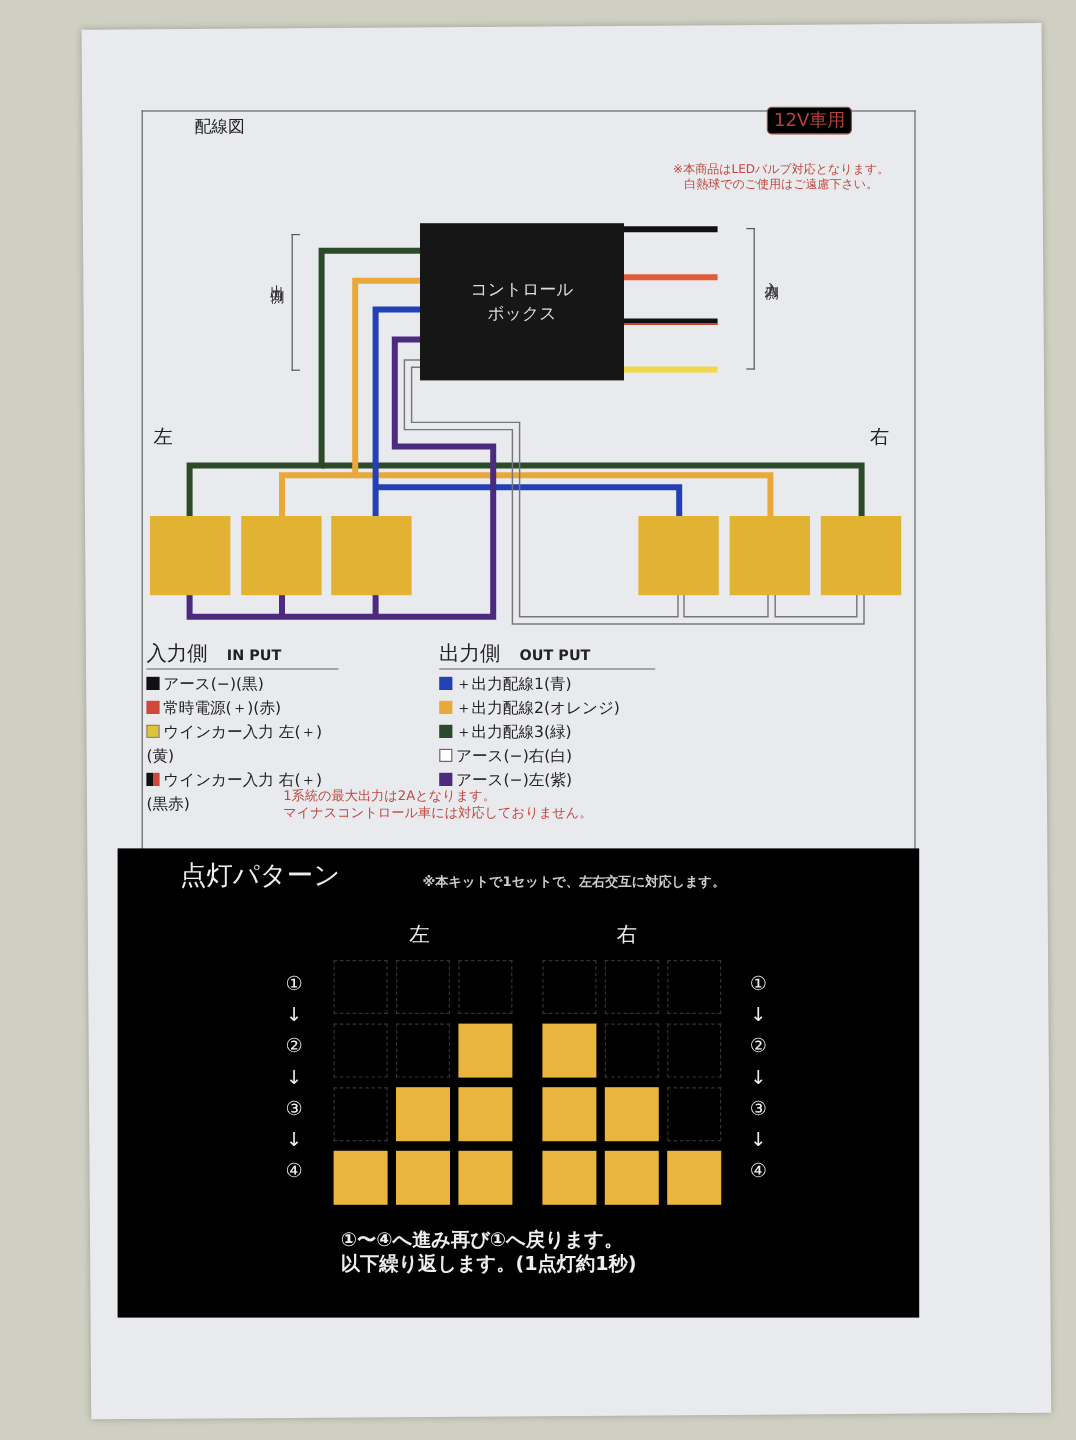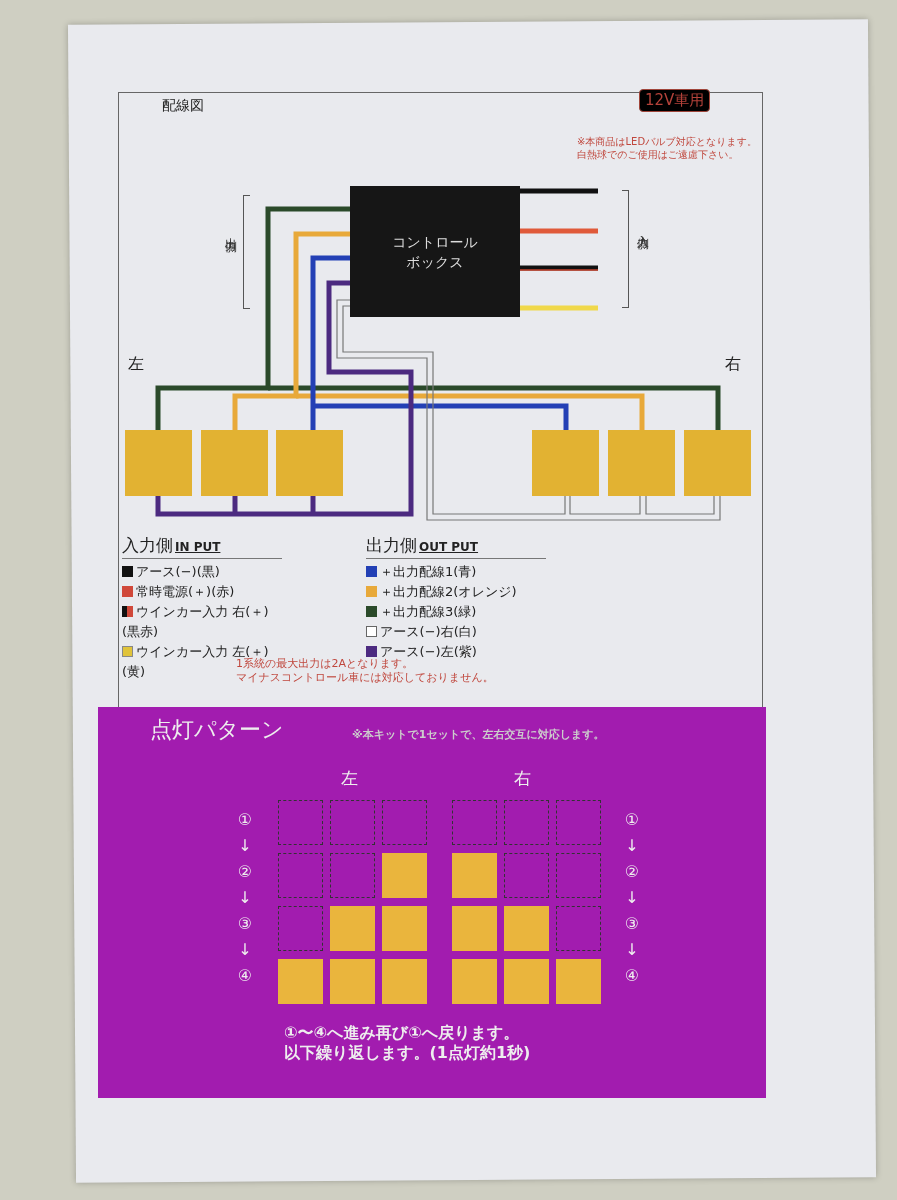--- a/index.html
+++ b/index.html
@@ -1,33 +1,33 @@
 <!DOCTYPE html>
 <html><head>
 <meta charset="utf-8">
 <style>
   html,body{margin:0;padding:0;}
   body{width:897px;height:1200px;background:#cfcfc2;position:relative;overflow:hidden;font-family:"DejaVu Sans",sans-serif;}
   .paper{position:absolute;left:72px;top:22px;width:800px;height:1158px;background:#e9eaee;transform:rotate(-0.4deg);box-shadow:0 0 6px rgba(0,0,0,0.25);}
   .frame{position:absolute;left:118px;top:92px;width:643px;height:615px;border:1px solid #666;border-bottom:none;}
   .title-wiring{position:absolute;left:130px;top:97px;font-size:14px;color:#222;margin-left:32px;}
   .badge-12v{position:absolute;left:639px;top:89px;border:1.5px solid #a0453a;border-radius:4px;padding:1px 5px;font-size:15px;color:#b4423a;background:#000000;}
-  .warning{position:absolute;right:140px;top:135px;font-size:10px;color:#c0473d;text-align:left;line-height:13px;}
+  .warning{position:absolute;right:156px;top:135px;font-size:10px;color:#c0473d;text-align:center;line-height:13px;}
   .ctrl-box{position:absolute;left:350px;top:186px;width:170px;height:131px;background:#161616;color:#ddd;font-size:14px;text-align:center;line-height:20px;display:flex;align-items:center;justify-content:center;}
   .side-label{position:absolute;font-size:12px;color:#333;writing-mode:vertical-rl;letter-spacing:2px;}
   .bracket{position:absolute;width:6px;border:1px solid #555;}
   .lr{position:absolute;font-size:16px;color:#222;}
   svg.wires{position:absolute;left:0;top:0;}
   .lamp{position:absolute;width:67px;height:66px;background:#e2b232;}
   .legend{position:absolute;font-size:13px;color:#222;line-height:20px;}
   .legend h3{margin:0;font-weight:normal;font-size:17px;border-bottom:1px solid #777;padding-bottom:1px;margin-bottom:3px;}
-  .legend h3 small{font-size:12px;margin-left:2px;font-weight:bold;text-decoration:underline;}
+  .legend h3 small{font-size:12px;margin-left:16px;font-weight:bold;}
   .sw{display:inline-block;width:11px;height:11px;margin-right:3px;vertical-align:-1px;}
   .notes{position:absolute;left:236px;top:657px;font-size:11px;color:#c0473d;line-height:14px;}
-  .pattern{position:absolute;left:98px;top:707px;width:668px;height:391px;background:#a21caf;color:#eee;}
+  .pattern{position:absolute;left:98px;top:707px;width:668px;height:391px;background:#000000;color:#eee;}
   .pattern .ptitle{position:absolute;left:52px;top:8px;font-size:22px;}
   .pattern .pnote{position:absolute;left:254px;top:20px;font-size:11px;color:#ccc;font-weight:bold;}
   .pattern .plr{position:absolute;top:60px;font-size:17px;}
   .cell{position:absolute;width:45px;height:45px;border:1px dashed #333;box-sizing:border-box;}
   .cell.on{background:#eab53d;border:none;}
   .steps{position:absolute;top:100px;font-size:16px;text-align:center;line-height:26px;width:24px;}
   .pfoot{position:absolute;left:186px;top:316px;font-size:16px;line-height:20px;font-weight:bold;}
 </style>
 </head>
 <body>
@@ -88,22 +88,22 @@
 <div class="lamp" style="left:201px;top:430px;"></div>
 <div class="lamp" style="left:276px;top:430px;"></div>
 <div class="lamp" style="left:532px;top:430px;"></div>
 <div class="lamp" style="left:608px;top:430px;"></div>
 <div class="lamp" style="left:684px;top:430px;"></div>
 
 <div class="legend" style="left:122px;top:535px;width:160px;">
   <h3><span>入力側</span><small>IN PUT</small></h3>
   <div><span class="sw" style="background:#111"></span><span>アース(−)(黒)</span></div>
   <div><span class="sw" style="background:#d0483a"></span><span>常時電源(＋)(赤)</span></div>
+  <div><span class="sw" style="background:#e0c33a;border:1px solid #888;box-sizing:border-box"></span><span>ウインカー入力 左(＋)(黄)</span></div>
   <div><span class="sw" style="background:linear-gradient(90deg,#111 50%,#d0483a 50%)"></span><span>ウインカー入力 右(＋)(黒赤)</span></div>
-  <div><span class="sw" style="background:#e0c33a;border:1px solid #888;box-sizing:border-box"></span><span>ウインカー入力 左(＋)(黄)</span></div>
 </div>
 
 <div class="legend" style="left:366px;top:535px;width:180px;">
   <h3><span>出力側</span><small>OUT PUT</small></h3>
   <div><span class="sw" style="background:#2340b5"></span><span>＋出力配線1(青)</span></div>
   <div><span class="sw" style="background:#e8a93a"></span><span>＋出力配線2(オレンジ)</span></div>
   <div><span class="sw" style="background:#2b4a2a"></span><span>＋出力配線3(緑)</span></div>
   <div><span class="sw" style="background:#fff;border:1px solid #666;box-sizing:border-box"></span><span>アース(−)右(白)</span></div>
   <div><span class="sw" style="background:#4c2a80"></span><span>アース(−)左(紫)</span></div>
 </div>

